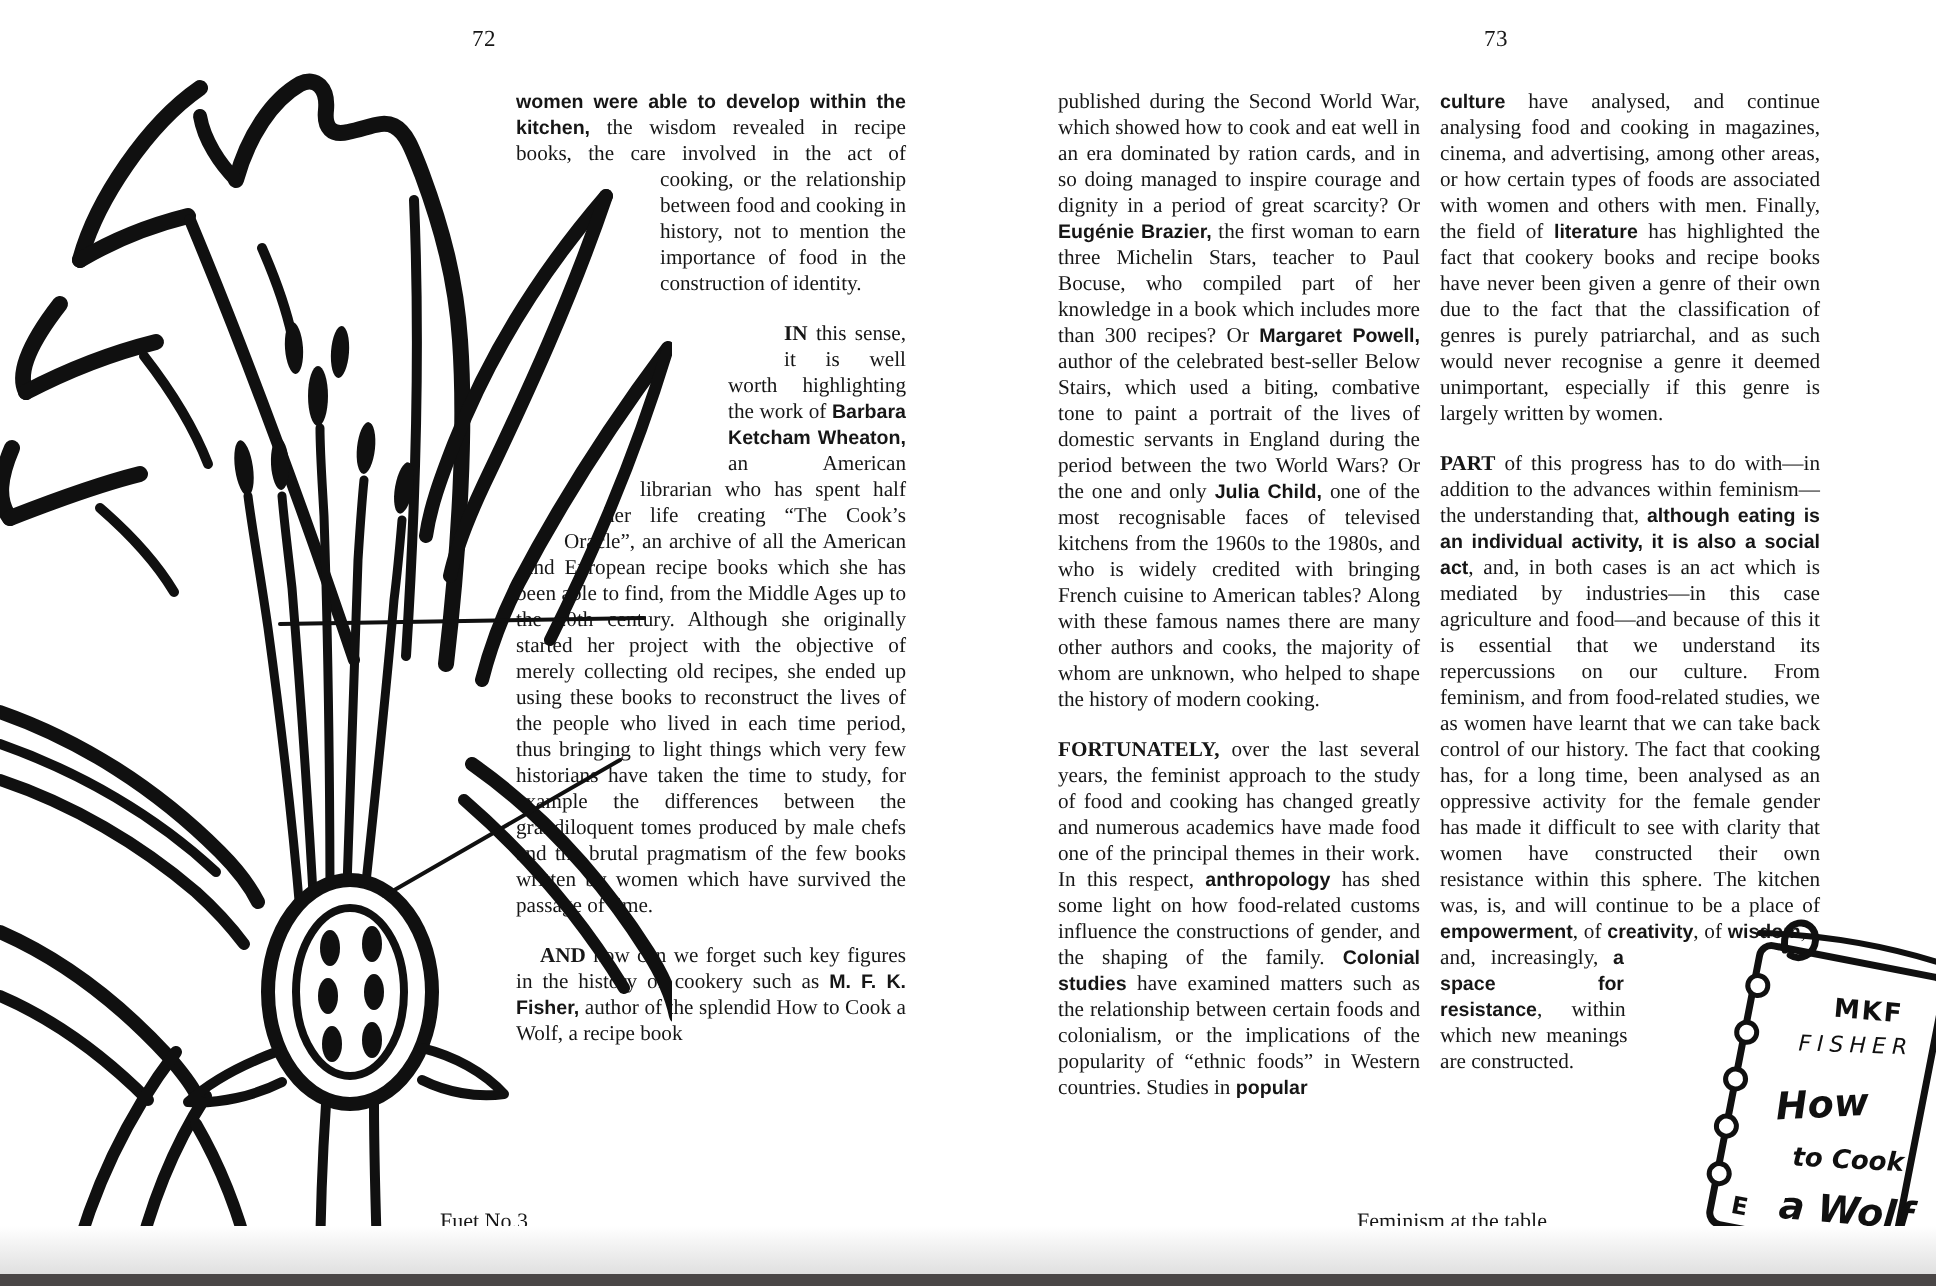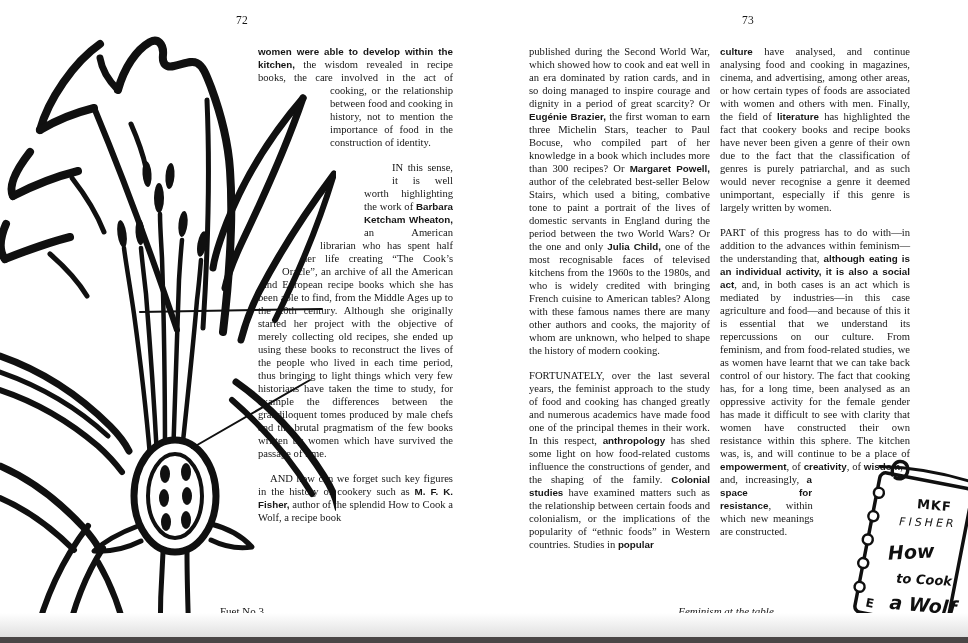--- a/index.html
+++ b/index.html
@@ -15,36 +15,36 @@
     position:absolute;top:14px;width:484px;
     text-align:center;font-size:11.5px;letter-spacing:.3px;
   }
   .pagenum.left{left:0;}
   .pagenum.right{left:506px;}
   .footer{
     position:absolute;top:605px;width:484px;
     text-align:center;font-size:11px;
   }
   .footer.left{left:0;}
-  .footer.right{left:484px;font-style:italic;}
+  .footer.right{left:484px;}
   .col{
     position:absolute;top:45px;
     font-size:10.6px;line-height:13px;
     text-align:justify;
     color:#161616;
   }
   .col p{margin:0 0 12px 16px;}
   #col72{left:242px;width:211px;height:560px;}
   #col73a{left:513px;width:197px;height:560px;}
   #col73b{left:704px;width:206px;height:560px;}
   .b{
     font-family:"Liberation Sans", sans-serif;
     font-weight:700;font-size:9.8px;
   }
-  .l{font-weight:400;}
+  .l{font-weight:700;}
   .wrap-left{
     float:left;width:160px;height:460px;
     shape-outside:polygon(0px 0px,2px 0px,2px 41px,88px 41px,88px 106px,70px 106px,70px 119px,150px 119px,150px 132px,122px 132px,122px 185px,78px 185px,78px 198px,60px 198px,60px 211px,40px 211px,40px 224px,20px 224px,20px 237px,2px 237px,2px 420px,28px 420px,28px 434px,10px 434px,10px 446px,2px 446px,2px 460px,0px 460px);
   }
   .wrap-right{
     float:right;width:100px;height:352px;
     shape-outside:polygon(100px 0px,100px 246px,2px 260px,8px 352px,100px 352px);
     margin-top:-12px;
   }
   #flower{position:absolute;left:0;top:28px;width:336px;height:614px;pointer-events:none;}

